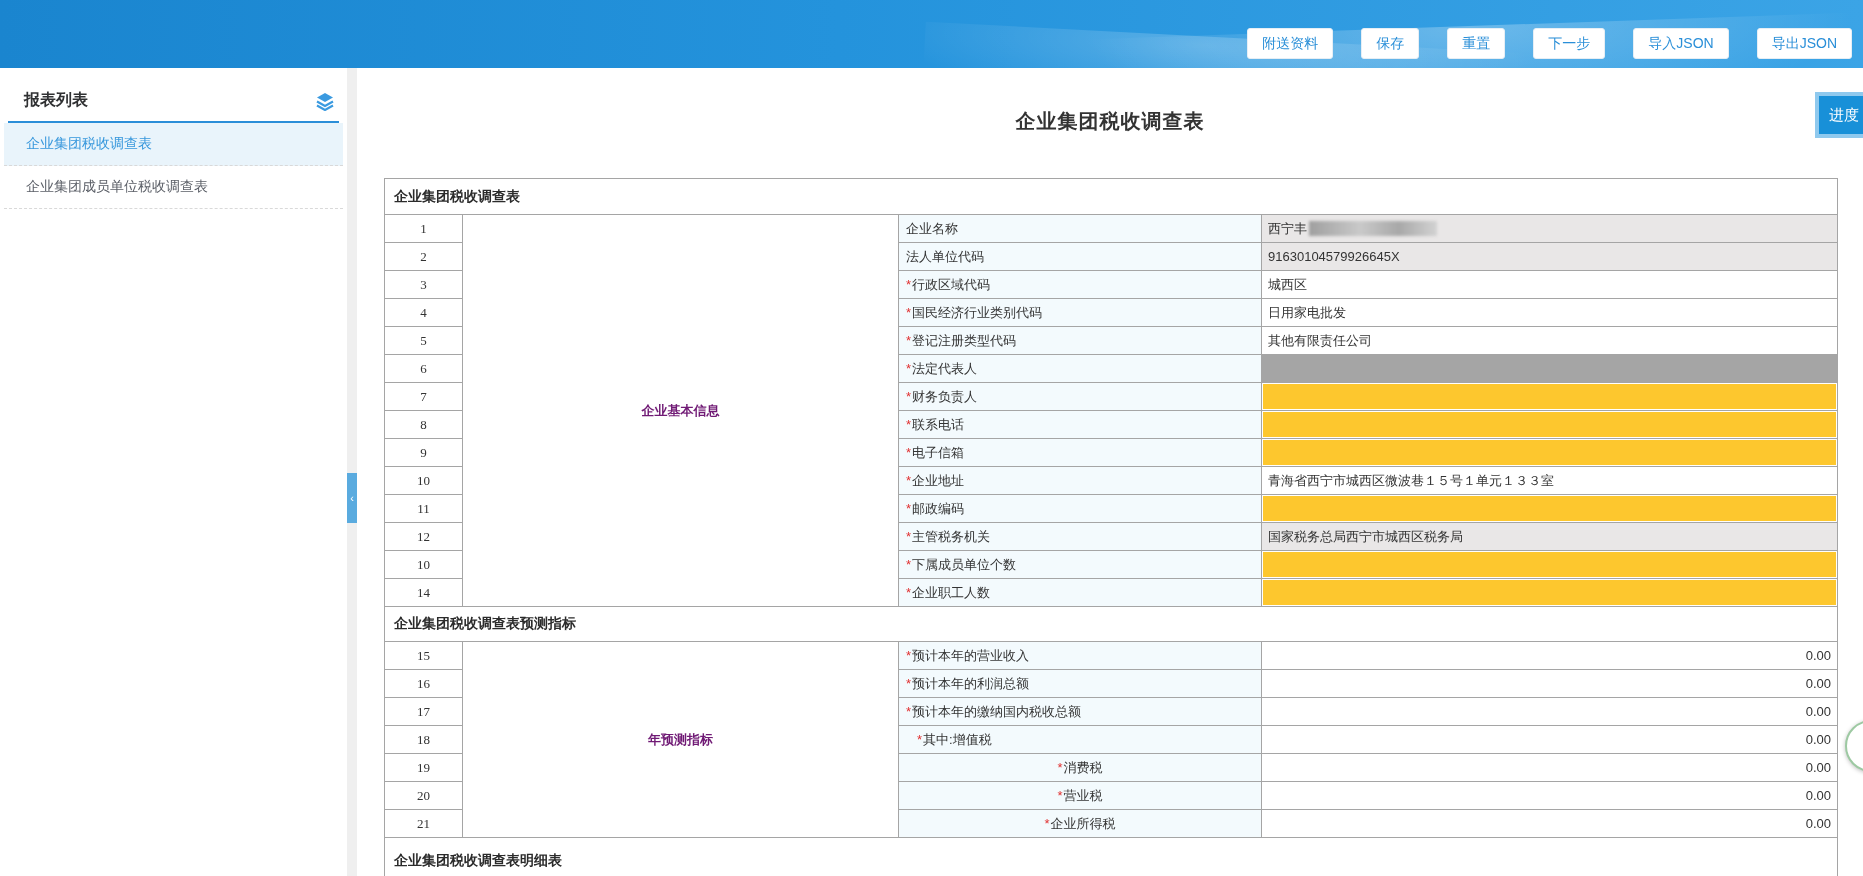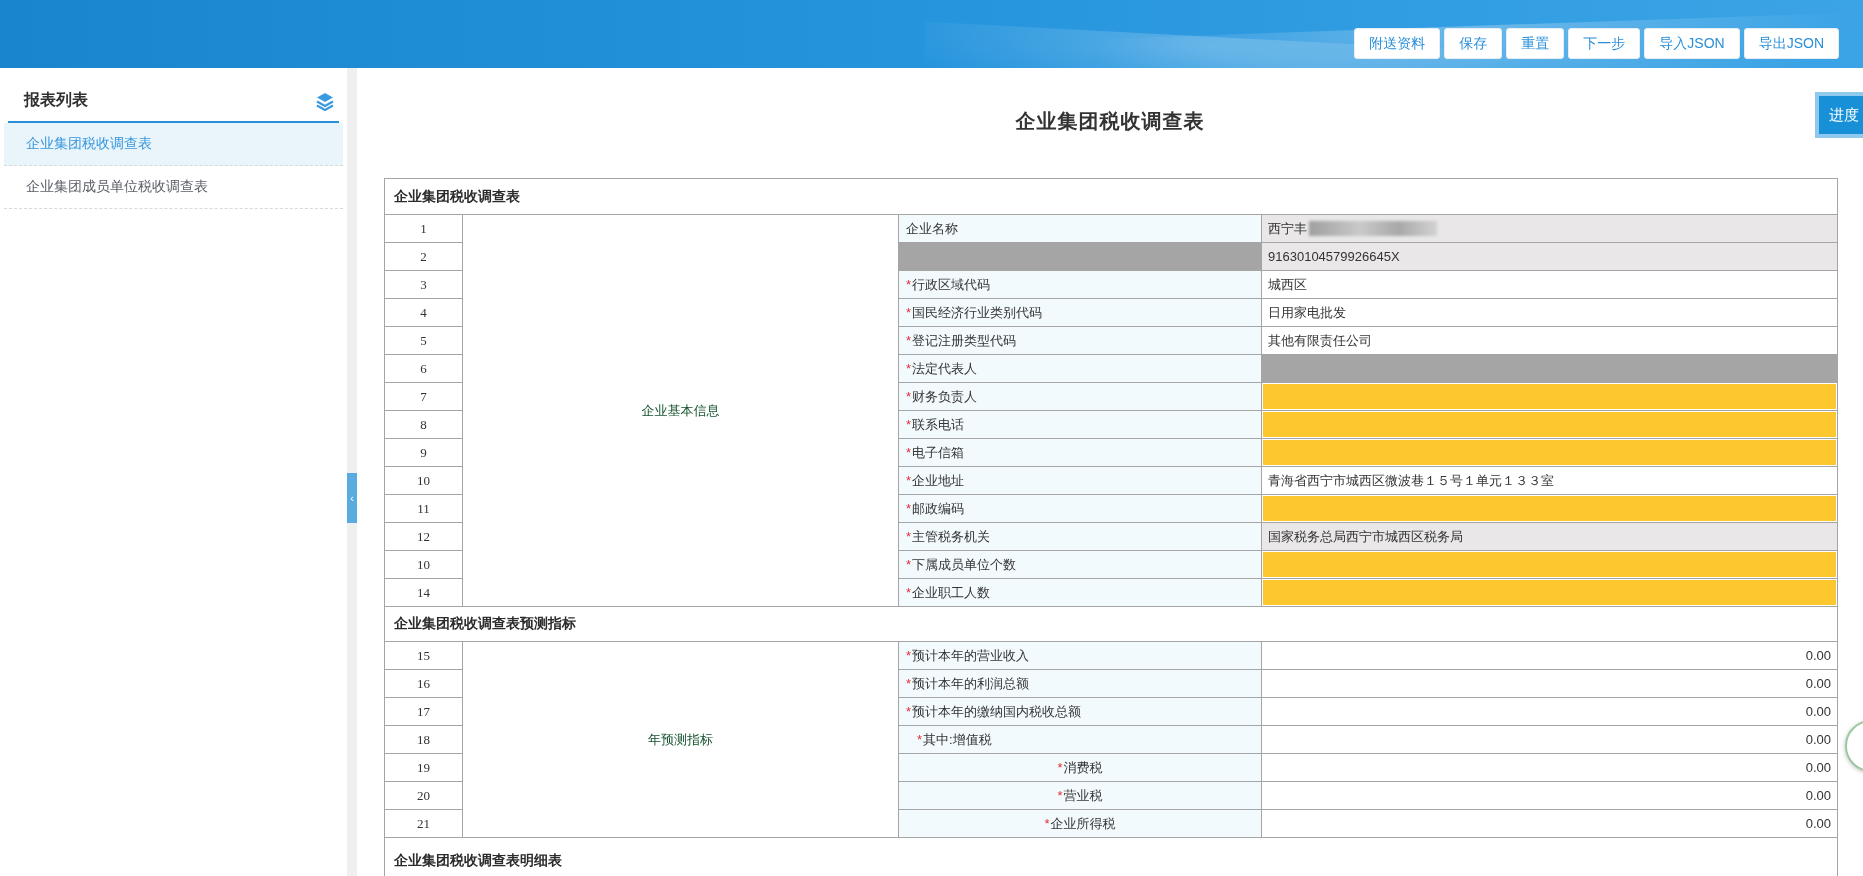--- a/index.html
+++ b/index.html
@@ -10,21 +10,21 @@
   
   .topbar { position:absolute; left:0; top:0; width:1863px; height:68px;
     background: linear-gradient(90deg,#1a85cf 0%, #2493dc 45%, #3ba4e6 100%);
     overflow:hidden; }
   .topbar::before { content:""; position:absolute; right:-60px; top:26px; width:900px; height:120px;
     background: radial-gradient(ellipse at 50% 0%, rgba(255,255,255,0.28), rgba(255,255,255,0) 60%);
     transform: rotate(-2deg); }
   .topbar::after { content:""; position:absolute; right:240px; top:40px; width:700px; height:90px;
     background: radial-gradient(ellipse at 40% 10%, rgba(255,255,255,0.22), rgba(255,255,255,0) 55%);
     transform: rotate(3deg); }
-  .topbar-buttons { position:absolute; right:24px; top:28px; display:flex; gap:4px; z-index:2;align-items:center; }
+  .topbar-buttons { position:absolute; right:11px; top:28px; display:flex; gap:28px; z-index:2;align-items:center; }
   .tb-btn { height:31px; padding:0 14px; background:#fff; color:#2a8fd8; font-size:14px;
     border:1px solid #e6eef5; border-radius:3px; display:flex; align-items:center; justify-content:center;
     cursor:pointer; white-space:nowrap; }
 
   
   .sidebar { position:absolute; left:0; top:68px; width:347px; height:808px; background:#fff; }
   .sidebar-head { display:flex; align-items:center; justify-content:space-between;
     margin:0 8px; padding:22px 4px 10px 16px; border-bottom:2px solid #2b8ed8; }
   .sidebar-title { font-size:16px; font-weight:bold; color:#303133; }
   .layers-icon { width:20px; height:20px; display:inline-block; cursor:pointer; }
@@ -49,21 +49,21 @@
   .report-table { position:absolute; left:27px; top:110px; width:1454px; border:1px solid #a5a5a5;
     background:#fff; }
   .sec-header { height:36px; display:flex; align-items:center; padding-left:9px;
     font-size:14px; font-weight:bold; color:#2b2b2b; background:#fff; }
   .sec-header.bordered-top { border-top:1px solid #a5a5a5; }
   .sec-header.bordered-bottom { border-bottom:1px solid #a5a5a5; }
   .sec-grid { display:grid; grid-template-columns:77px 435px 362px 1fr; grid-auto-rows:27px;
     gap:1px; background:#a5a5a5; }
   .cell { background:#fff; display:flex; align-items:center; font-size:13px; color:#333; overflow:hidden; }
   .cell.num { justify-content:center; font-family:"Liberation Serif","DejaVu Serif",serif; font-size:13px; }
-  .cell.group { justify-content:center; font-size:13px; color:#14532d; }
+  .cell.group { justify-content:center; font-size:13px; color:#701a75;font-weight:bold; }
   .cell.label { background:#f3fafd; padding-left:7px; }
   .cell.label.center { justify-content:center; padding-left:0; }
   .cell.label.indent { padding-left:18px; }
   .star { color:#e03030; margin-right:1px; }
   .cell.value { padding:0; }
   .field { flex:1 1 auto; height:100%; display:flex; align-items:center; padding:0 6px; }
   .field.readonly { background:#e9e7e7; }
   .field.required-empty { background:#fdc72e; margin:1px; height:calc(100% - 2px); }
   .field.number { justify-content:flex-end; }
   .redact { display:inline-block; width:128px; height:15px; margin-left:2px;
@@ -119,20 +119,21 @@
     <div class="report-table" id="table-root">
         <div class="sec-header bordered-bottom">企业集团税收调查表</div>
         <div class="sec-grid">
           <div class="cell group" style="grid-area: 1 / 2 / 15;">企业基本信息</div>
           <div class="cell num" style="grid-area: 1 / 1;">1</div>
           <div class="cell label" style="grid-area: 1 / 3;">企业名称</div>
           <div class="cell value" style="grid-area: 1 / 4;">
             <div class="field readonly">西宁丰<span class="redact"></span></div>
           </div>
           <div class="cell num" style="grid-area: 2 / 1;">2</div>
+          <div class="cell label" style="grid-area: 2 / 3;">法人单位代码</div>
           <div class="cell value" style="grid-area: 2 / 4;">
             <div class="field readonly">91630104579926645X</div>
           </div>
           <div class="cell num" style="grid-area: 3 / 1;">3</div>
           <div class="cell label" style="grid-area: 3 / 3;"><span class="star">*</span>行政区域代码</div>
           <div class="cell value" style="grid-area: 3 / 4;">
             <div class="field">城西区</div>
           </div>
           <div class="cell num" style="grid-area: 4 / 1;">4</div>
           <div class="cell label" style="grid-area: 4 / 3;"><span class="star">*</span>国民经济行业类别代码</div>

